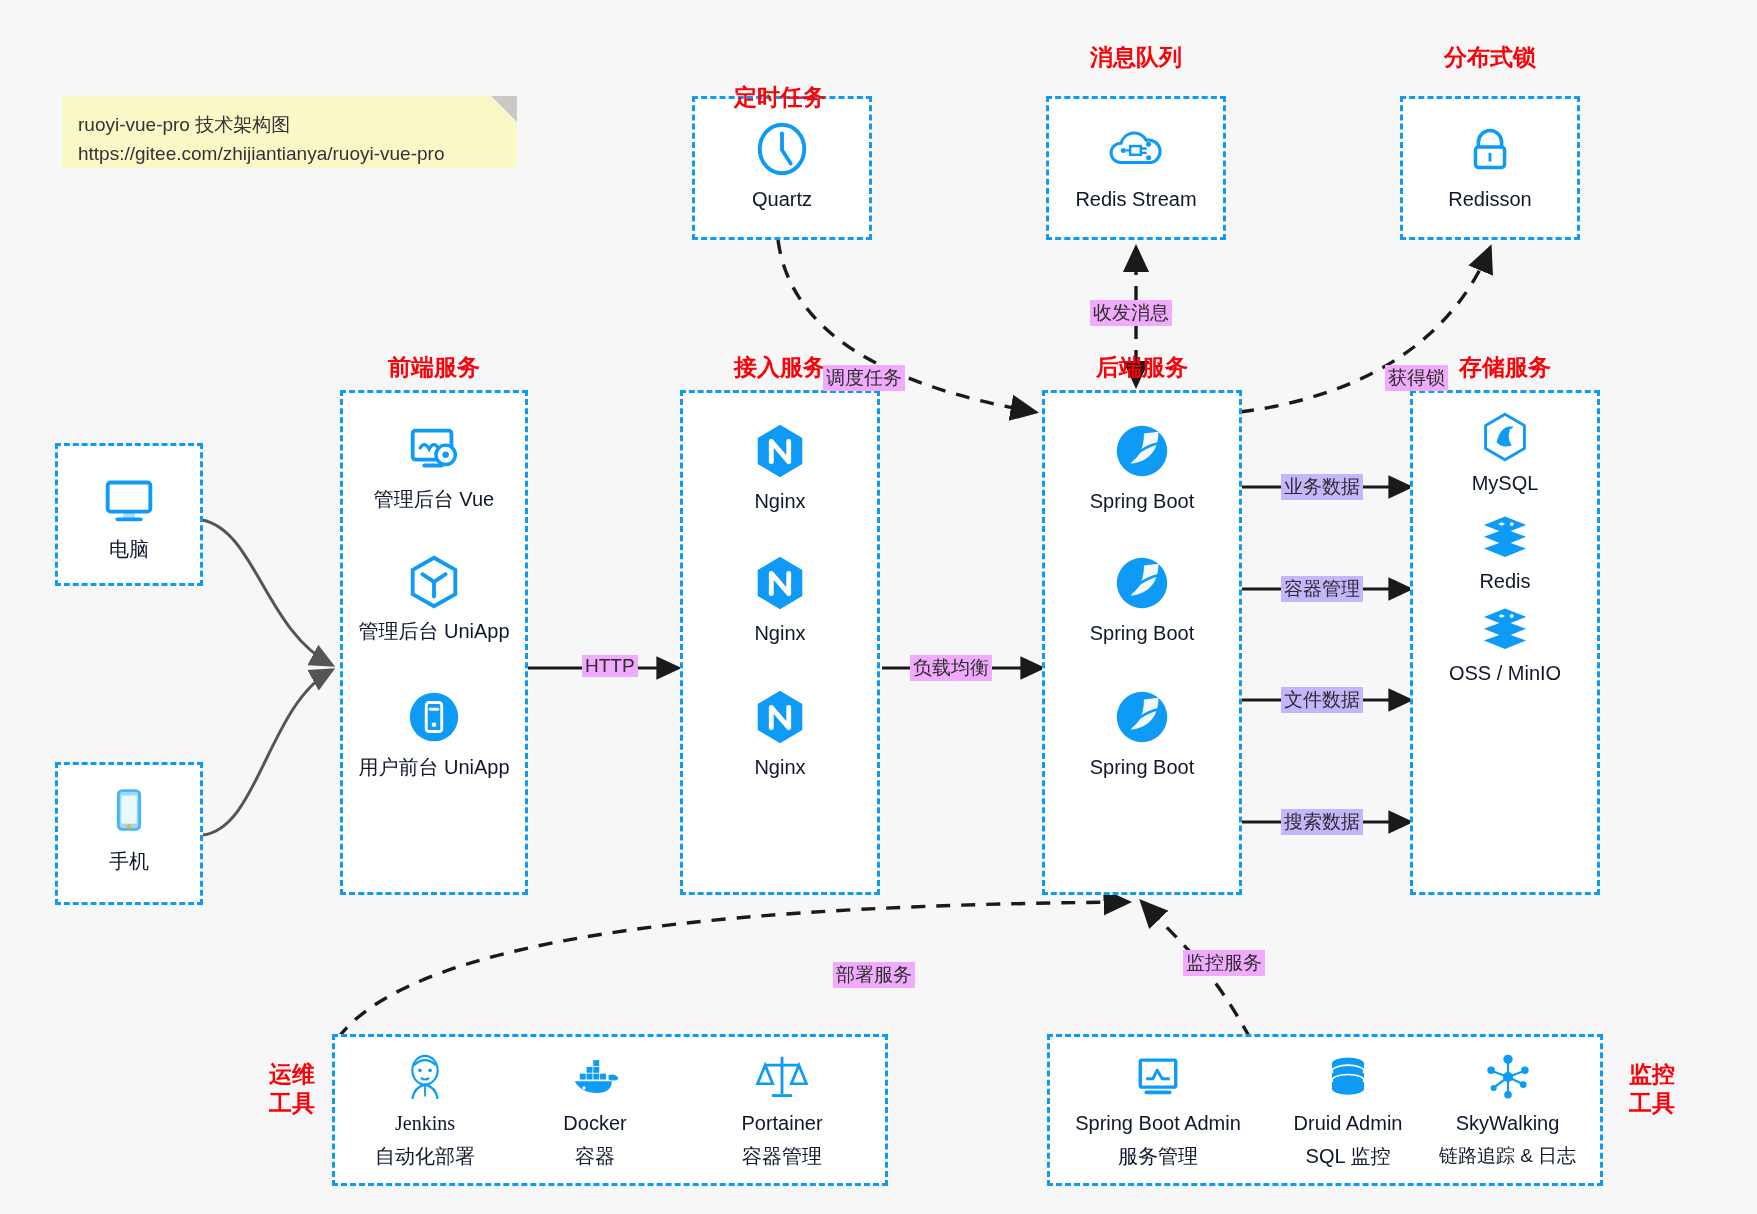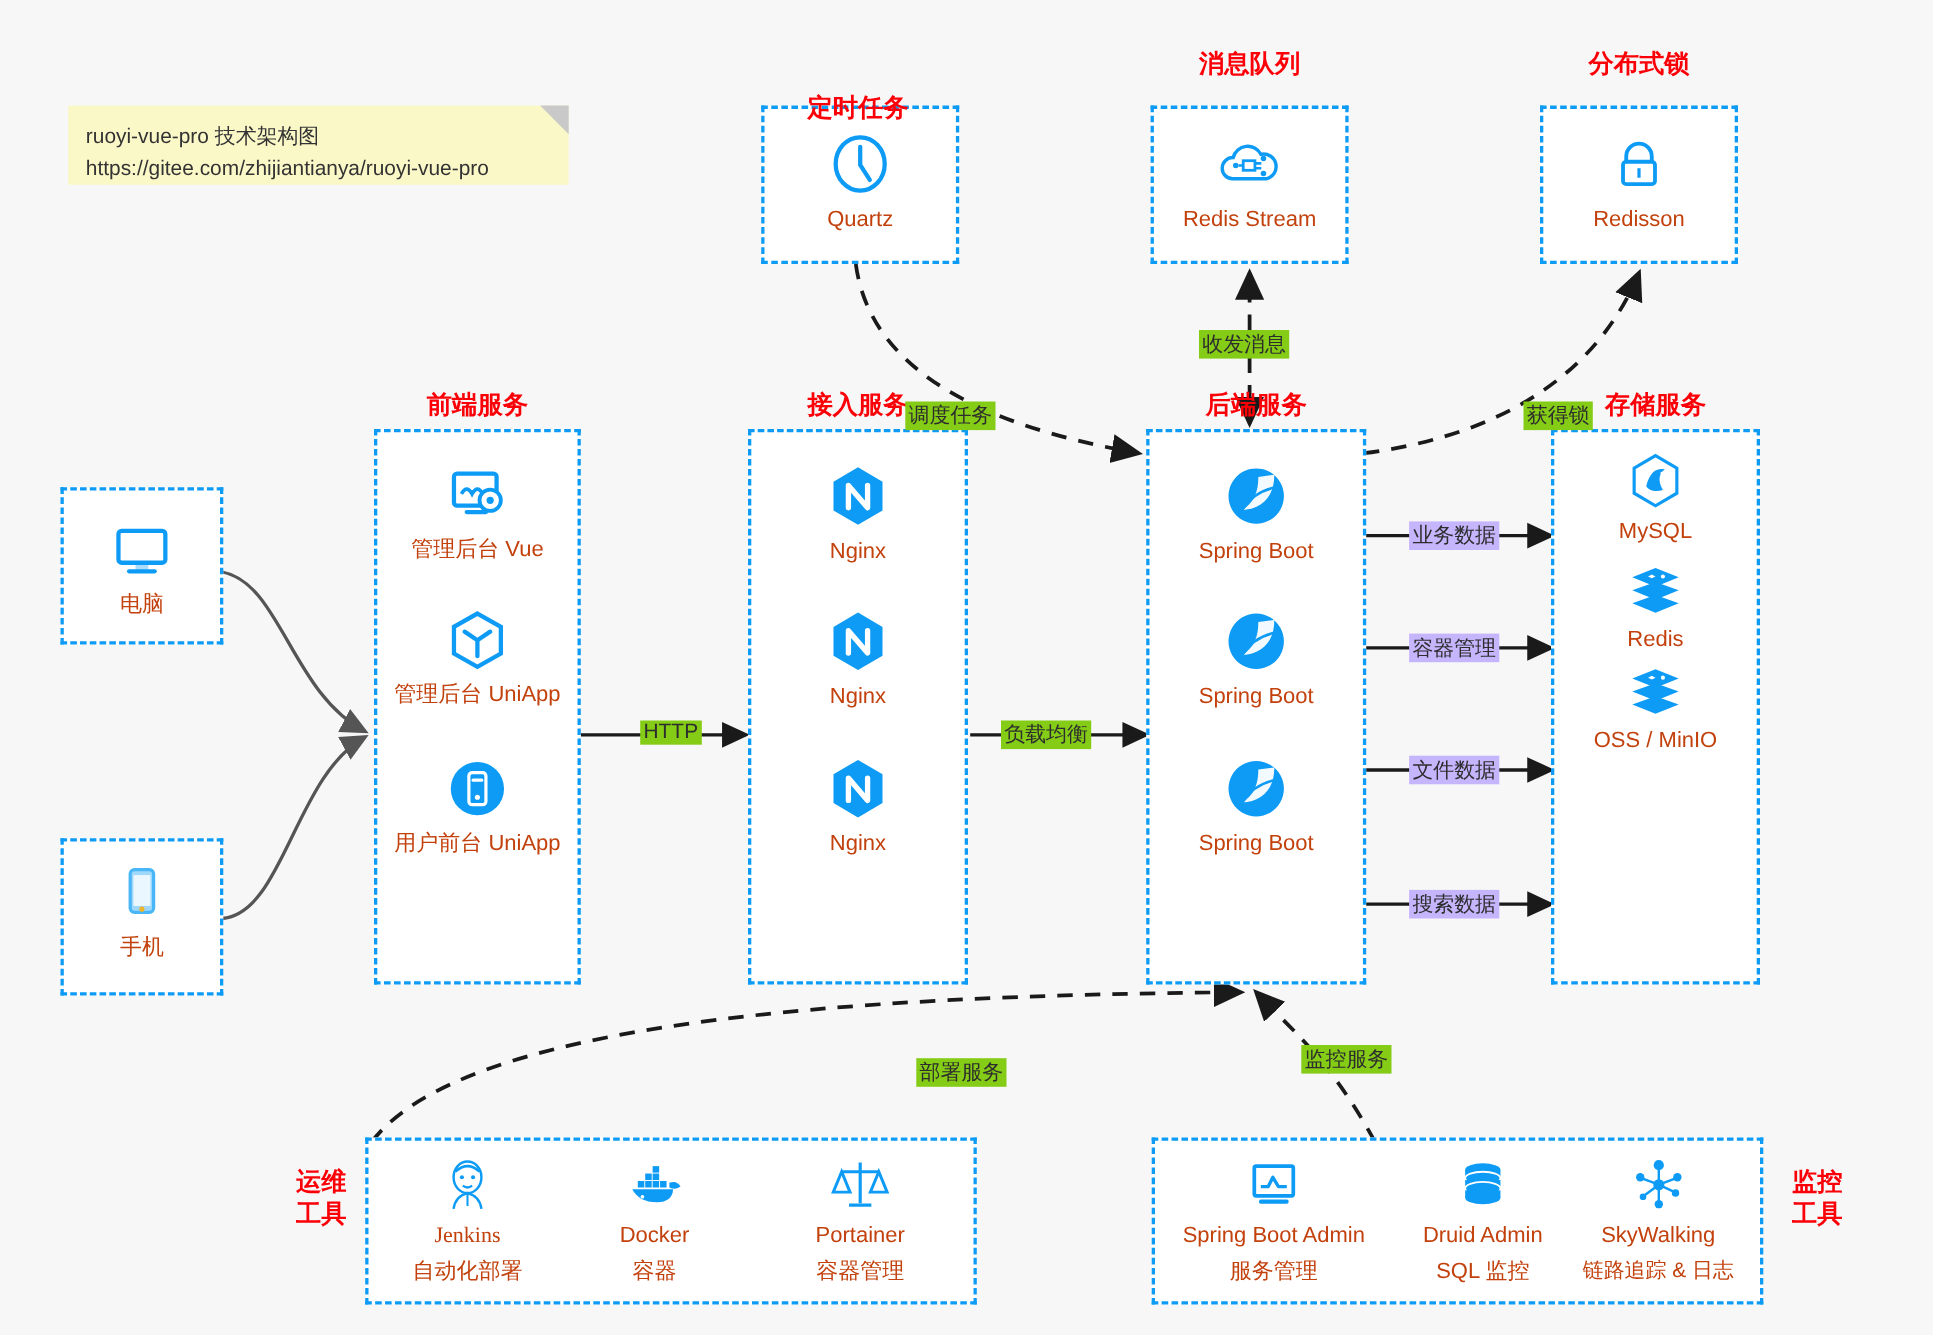--- a/index.html
+++ b/index.html
@@ -42,30 +42,30 @@
     white-space:nowrap;
   }
   .gtitle.side{line-height:1.25;}
 
   
   .node{
     display:flex;flex-direction:column;align-items:center;justify-content:flex-start;
     z-index:4;
   }
   .node .lbl{
-    margin-top:7px;font-size:20px;color:#c2410c;
+    margin-top:7px;font-size:20px;color:#0f172a;
     white-space:nowrap;line-height:1.28;
   }
   .node .lbl.two{font-size:19px;}
   .ico{width:62px;height:62px;display:block;}
   .ico.sm{width:54px;height:54px;}
 
   
   .alabel{
-    z-index:7;background:#84cc16;font-size:19px;color:#2d2d2d;
+    z-index:7;background:#f0abfc;font-size:19px;color:#2d2d2d;
     padding:0 3px;white-space:nowrap;text-align:center;
   }
   .alabel.onwhite{background:#c4b5fd;}
 
   svg.layer{position:absolute;left:0;top:0;width:1757px;height:1214px;z-index:2;}
 </style>
 </head>
 <body>
 
 <div id="canvas">

